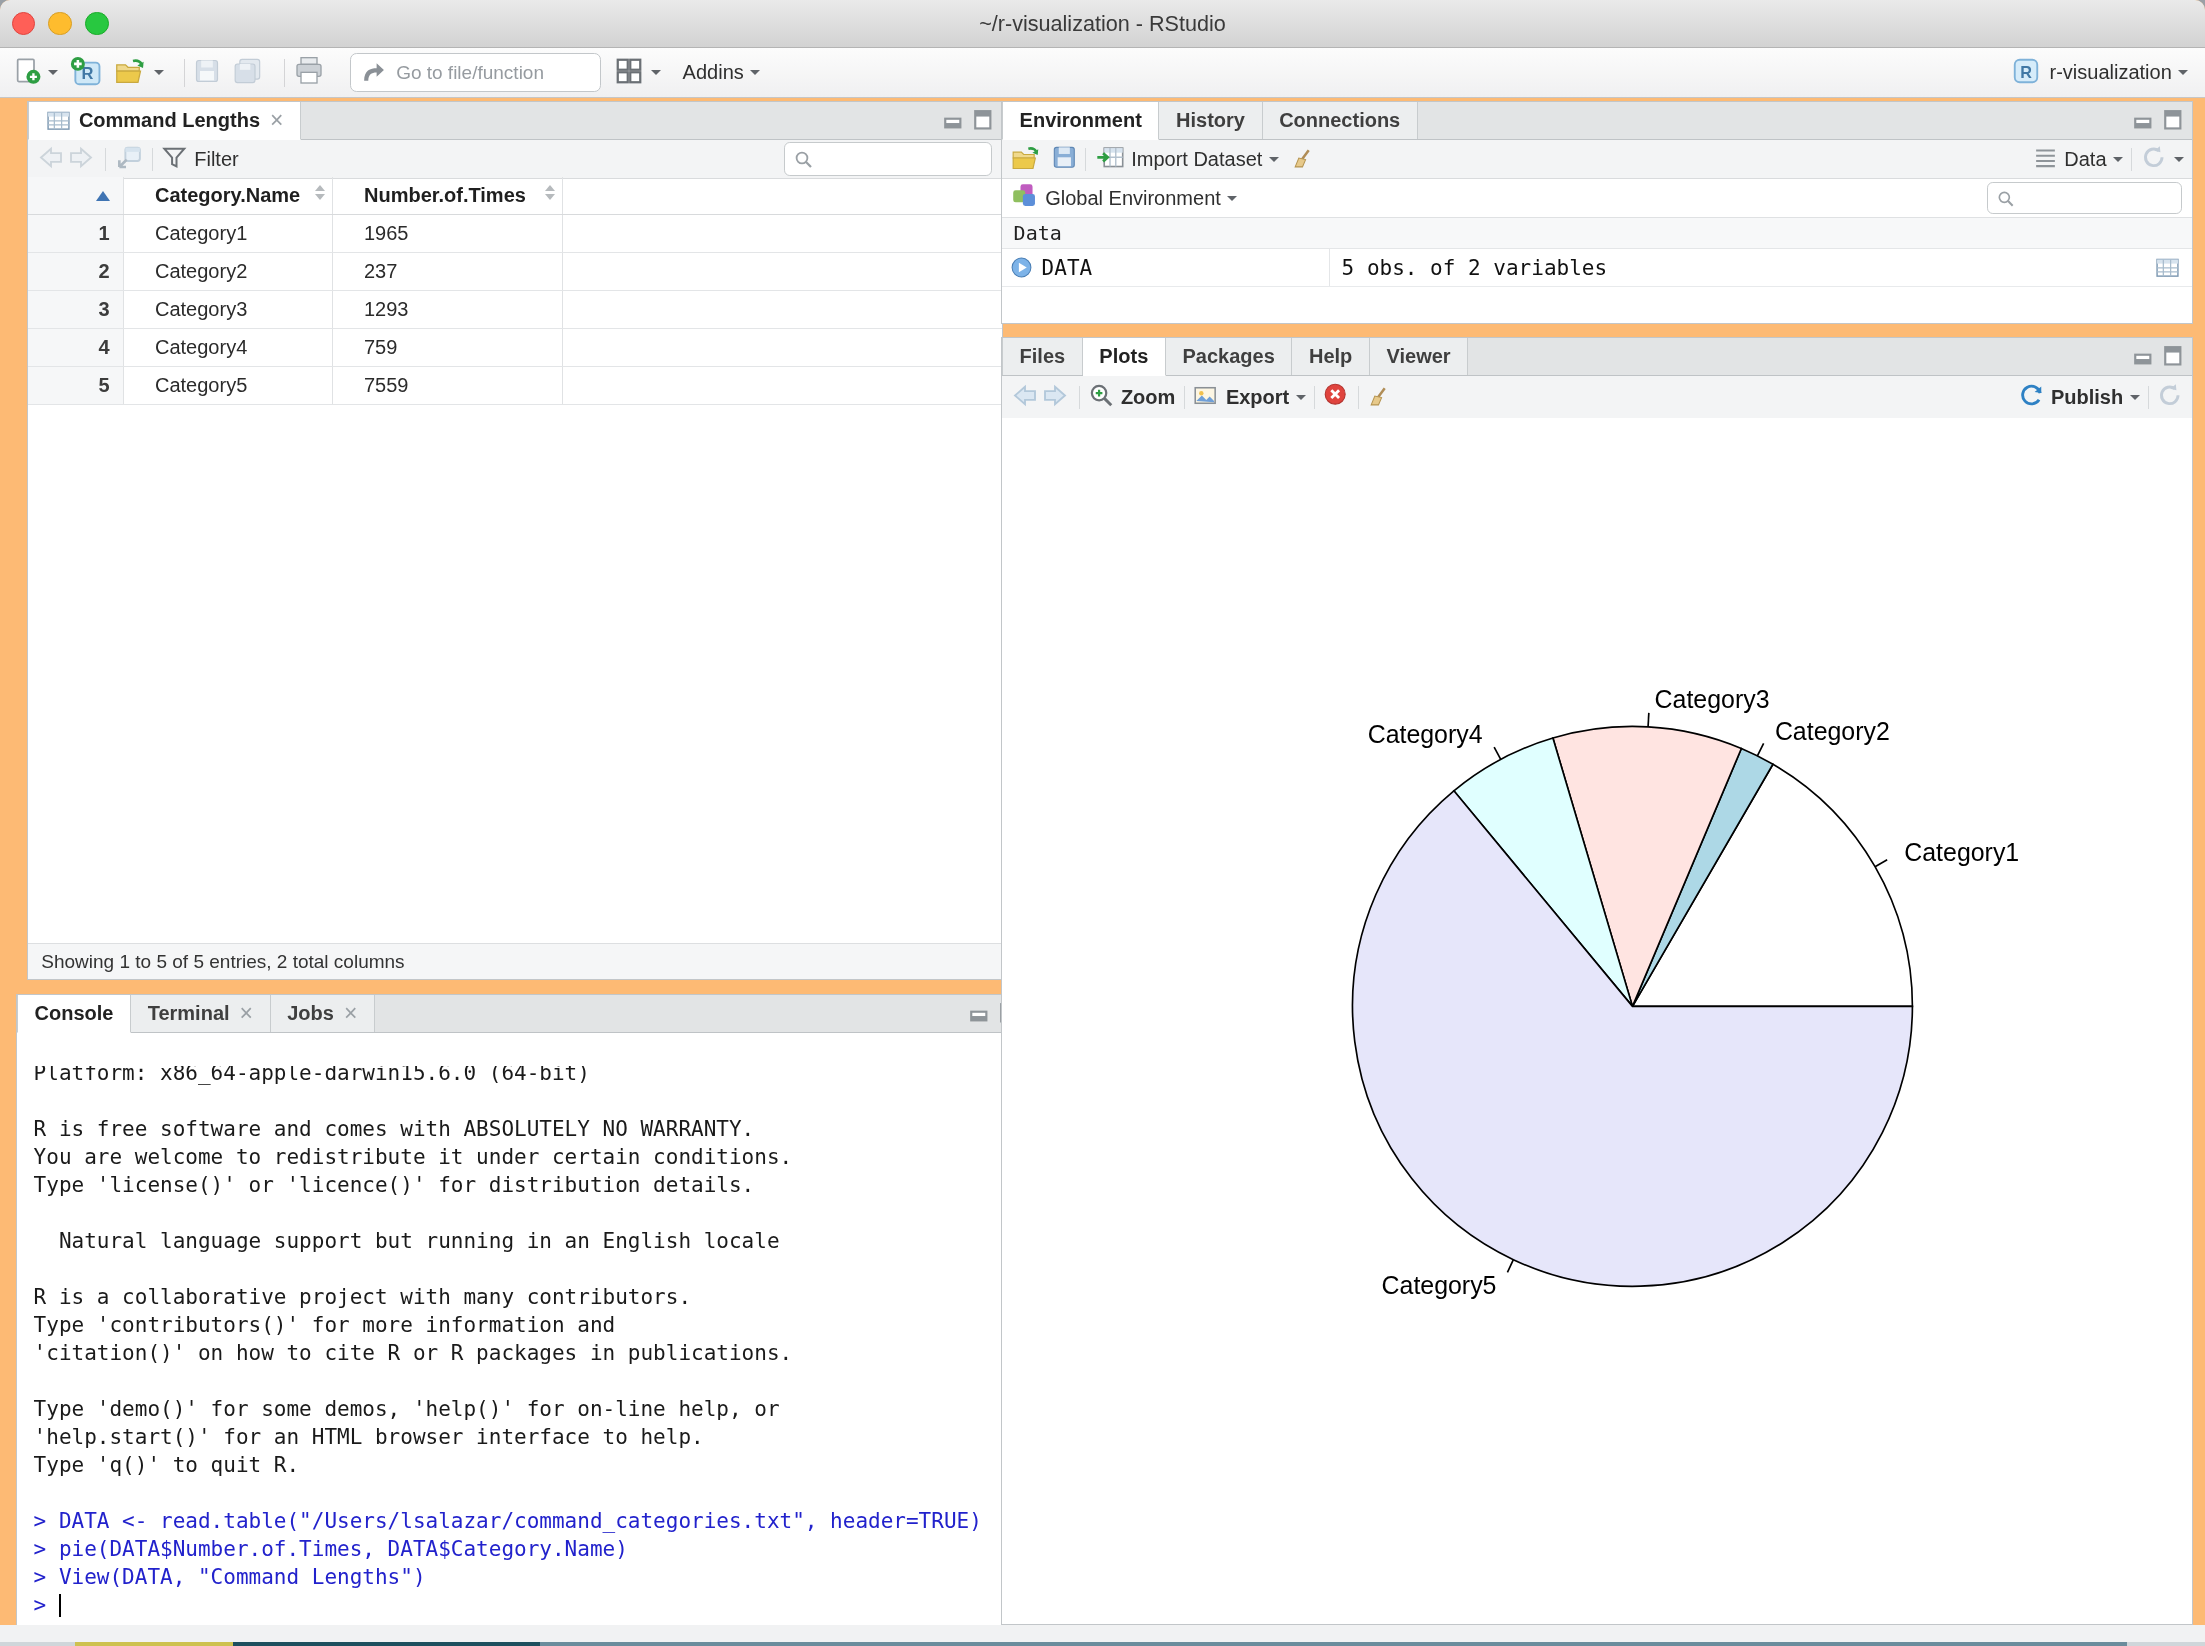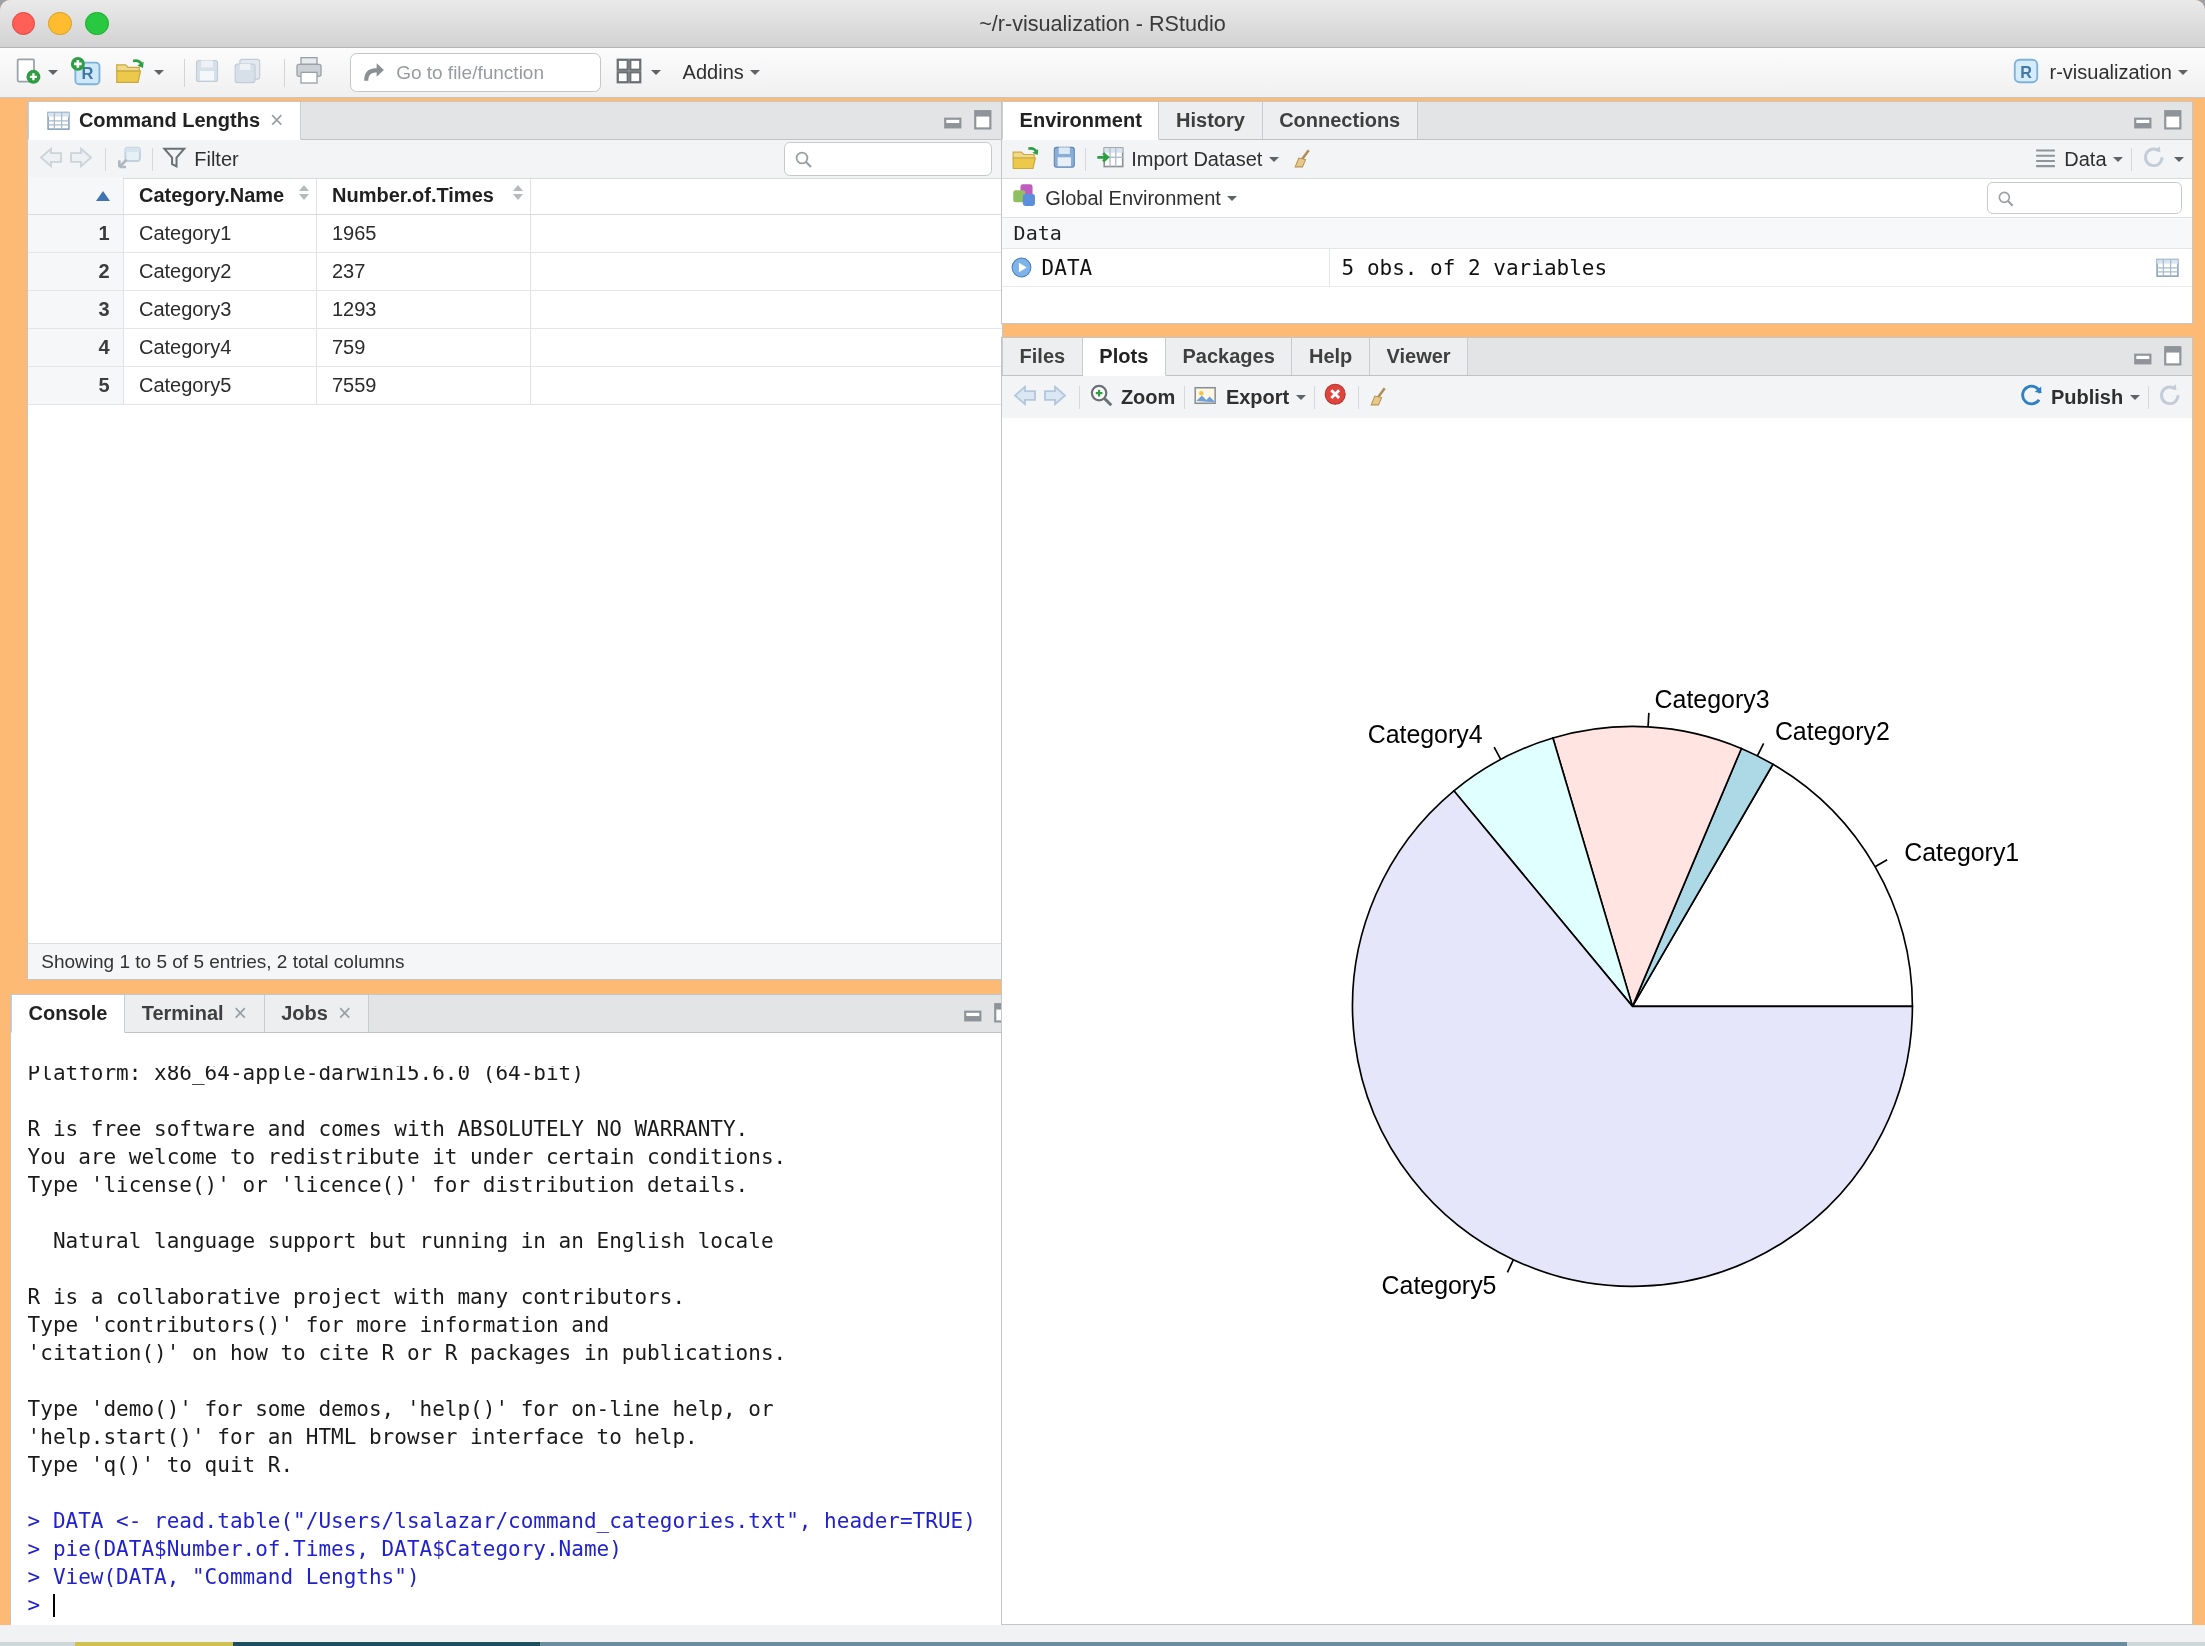--- a/index.html
+++ b/index.html
@@ -52,40 +52,40 @@
   .pt-sep{width:0.8px;height:23px;background:#d6d9db;margin:0 8.3px;}
   .pt-label{font-size:20px;color:#2f2f2f;margin-left:6.6px;}
   .searchbox{position:relative;height:32px;background:#fff;border:0.8px solid #c6cacc;border-radius:5.8px;}
   .searchbox input{border:none;outline:none;background:transparent;font-size:18.3px;color:#444;
     margin-left:37px;width:calc(100% - 45px);height:100%;font-family:"Liberation Sans",sans-serif;}
   .searchbox .mag{position:absolute;left:7.5px;top:5.8px;}
 
   
   #panel-viewer{left:27px;top:101px;width:976px;height:879px;}
   .grid-table{position:absolute;left:0;top:75px;right:0;}
-  .tr{display:flex;height:38px;box-sizing:border-box;border-bottom:0.8px solid #e3e5e7;}
+  .tr{display:flex;height:38px;box-sizing:border-box;border-bottom:0.8px solid #e3e5e7;gap:16px;}
   .tr .c0{width:96px;background:#f6f7f8;border-right:0.8px solid #e0e2e4;display:flex;
     align-items:center;justify-content:flex-end;padding-right:13.3px;box-sizing:border-box;
     font-weight:600;color:#3c3c3c;font-size:20px;}
   .tr .c1{width:193px;border-right:0.8px solid #e0e2e4;display:flex;align-items:center;
     padding-left:15px;box-sizing:border-box;font-size:20px;color:#2b2b2b;}
   .tr .c2{width:214px;border-right:0.8px solid #e0e2e4;display:flex;align-items:center;
     padding-left:15px;box-sizing:border-box;font-size:20px;color:#2b2b2b;}
   .tr.head{border-bottom:0.8px solid #d8dadc;}
   .tr.head .c1,.tr.head .c2{font-weight:700;color:#1f1f1f;position:relative;}
   .sort-carets{position:absolute;right:6.6px;top:8.3px;display:flex;flex-direction:column;gap:2.5px;}
   .sc-up{width:0;height:0;border-left:5.8px solid transparent;border-right:5.8px solid transparent;border-bottom:6.6px solid #b6babd;}
   .sc-dn{width:0;height:0;border-left:5.8px solid transparent;border-right:5.8px solid transparent;border-top:6.6px solid #b6babd;}
   .asc-tri{width:0;height:0;border-left:7.5px solid transparent;border-right:7.5px solid transparent;border-bottom:10px solid #3f74b3;}
   .viewer-status{position:absolute;left:0;right:0;bottom:0;height:35px;background:#f5f6f7;
     border-top:0.8px solid #dddfe1;display:flex;align-items:center;padding-left:13.3px;
     font-size:19px;color:#333;}
 
   
-  #panel-console{left:10px;top:994px;width:1013px;height:632px;}
+  #panel-console{left:16px;top:994px;width:1013px;height:632px;}
   .pathbar{height:33px;background:#eff0f1;border-bottom:0.8px solid #dcdee0;display:flex;
     align-items:center;padding:0 11.6px;position:relative;}
   .pathbar .path{font-size:19px;color:#868686;margin-right:8.3px;}
   .console-body{position:absolute;left:0;right:0;top:71px;bottom:0;overflow:hidden;background:#fff;}
   .console-lines{margin-top:-11.6px;padding:5px 0 0 16.6px;
     font-family:"DejaVu Sans Mono",monospace;font-size:21px;line-height:28px;color:#1a1a1a;
     white-space:pre;}
   .console-lines .in{color:#2222cc;}
   .cursor{display:inline-block;width:2.5px;height:23px;background:#000;vertical-align:-4.2px;}
 

